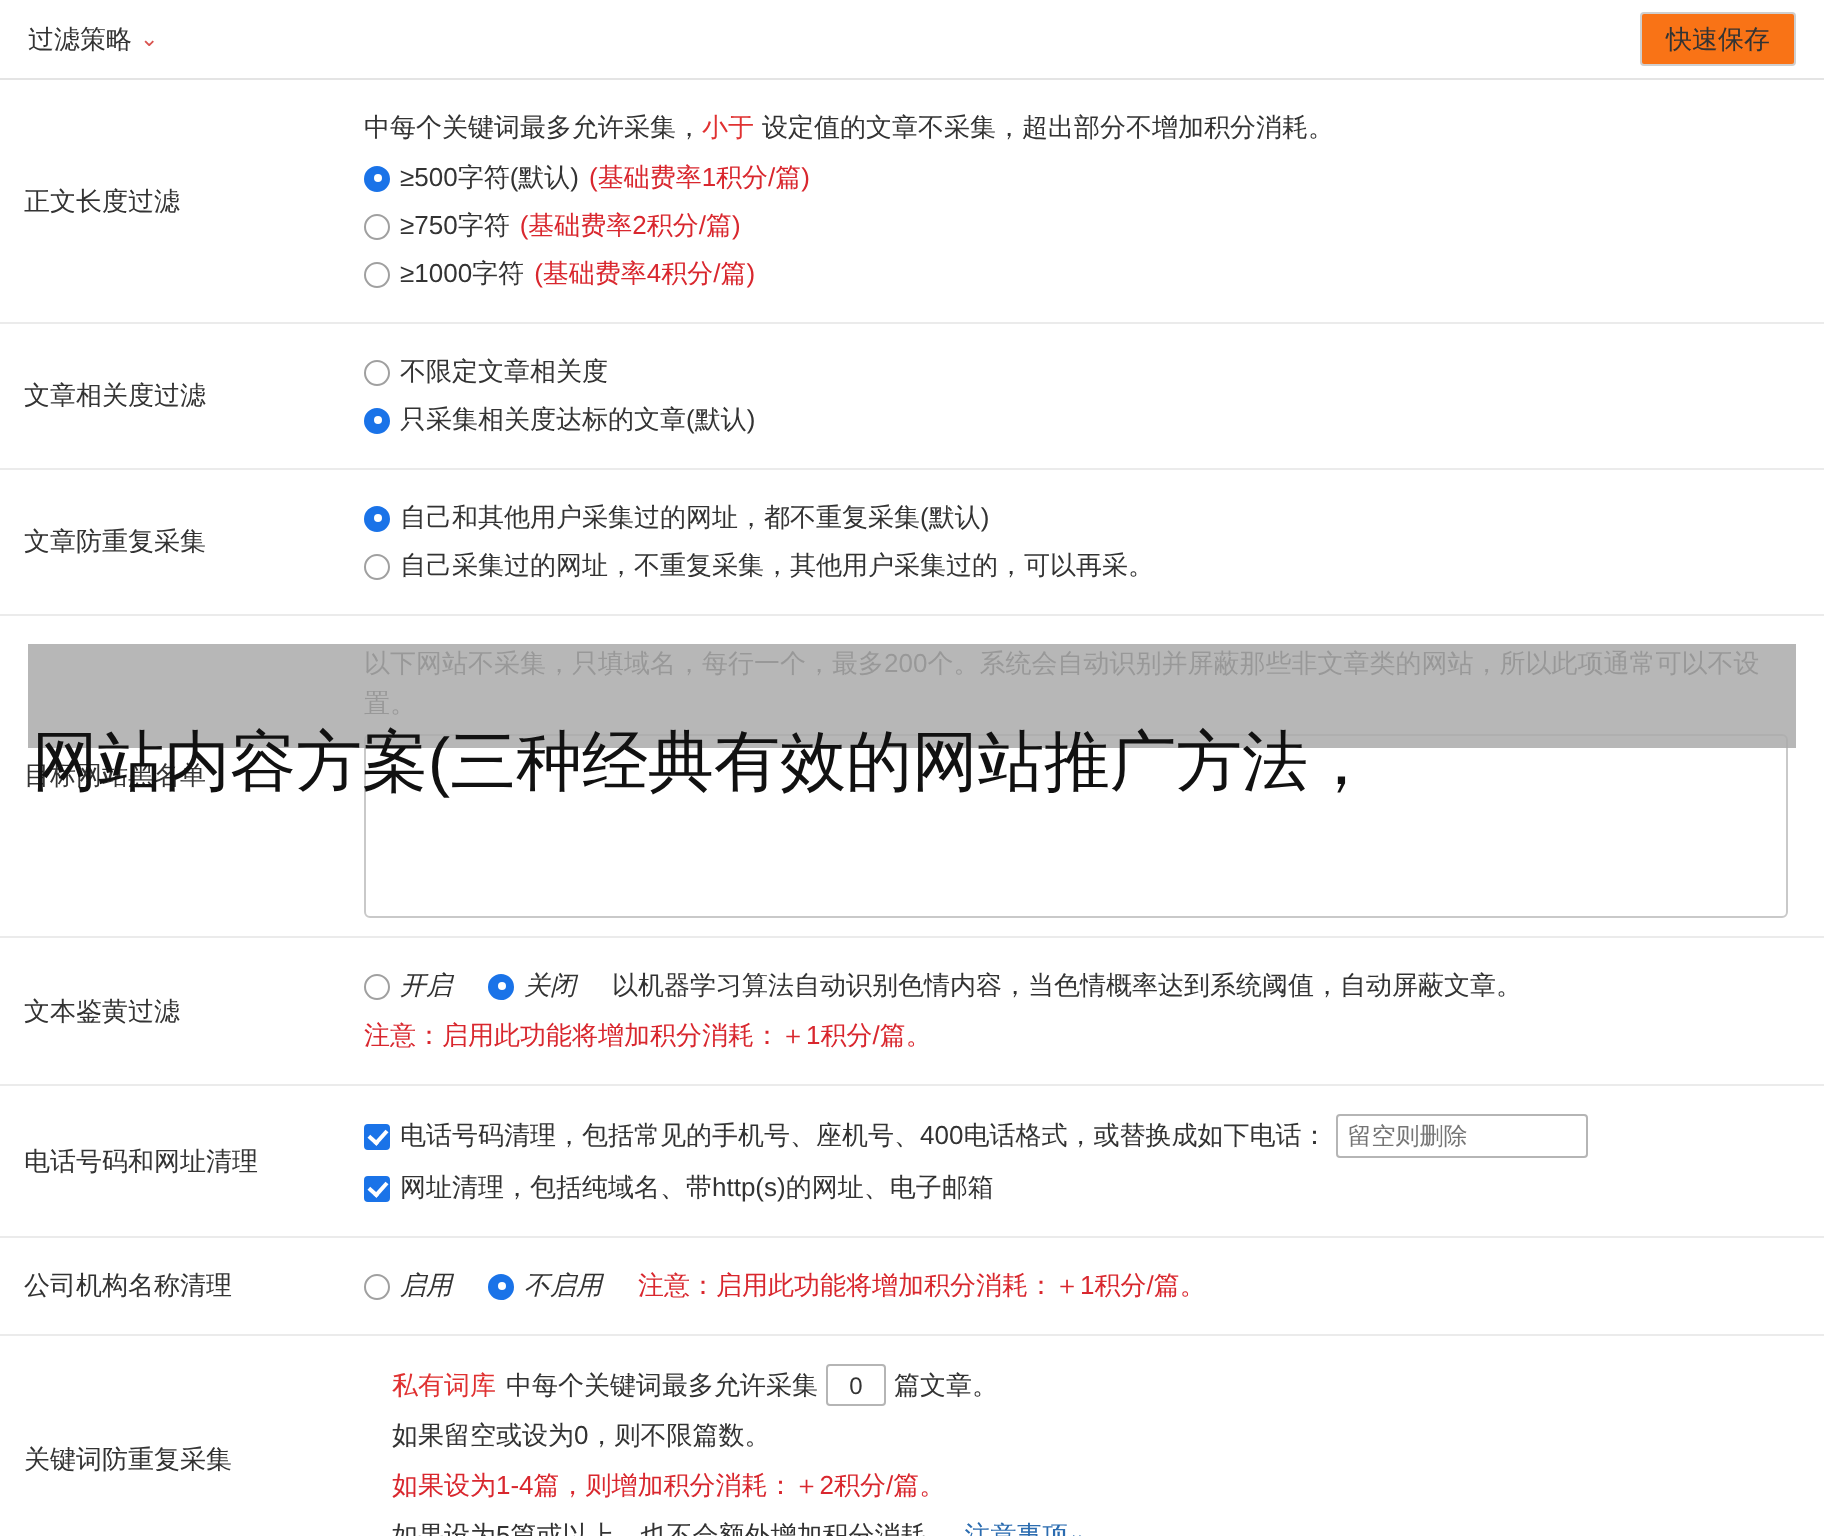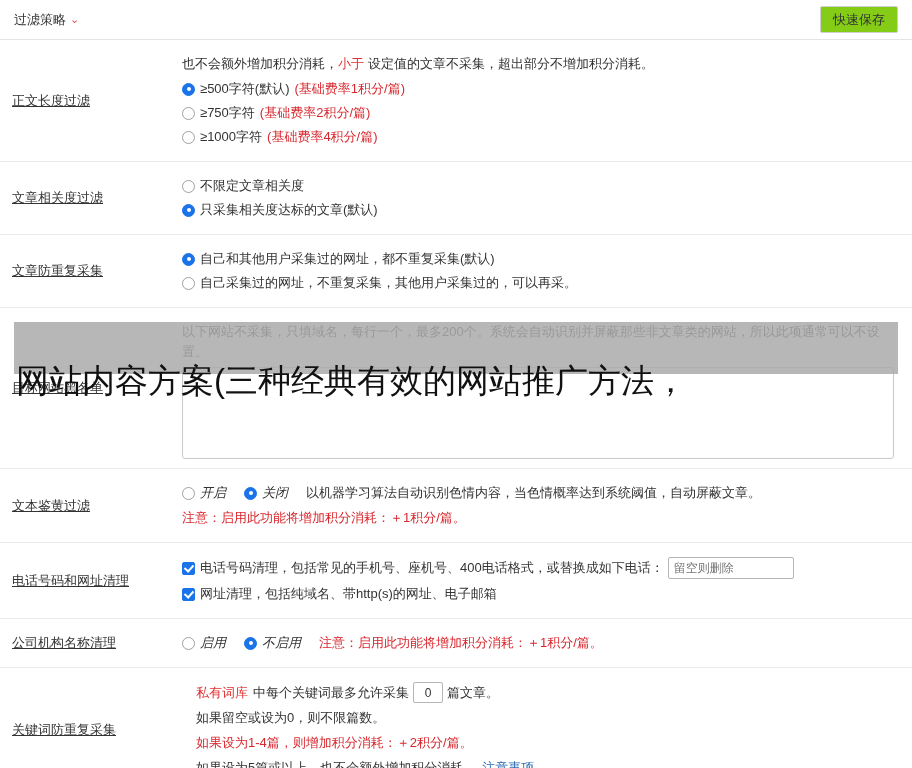--- a/index.html
+++ b/index.html
@@ -24,21 +24,21 @@
     background: #fff;
   }
   .header-caret {
     color: #d9534f;
     font-size: 11px;
     margin-left: 4px;
   }
   .header-spacer { flex: 1; }
   .save-btn {
     border: 1px solid #cfcfcf;
-    background: #84cc16;
+    background: #f97316;
     border-radius: 2px;
     padding: 6px 12px;
     font-size: 13px;
     color: #333;
     cursor: pointer;
     line-height: 1;
   }
 
   
   .row {
@@ -47,21 +47,20 @@
     min-height: 40px;
   }
   .row-label {
     width: 178px;
     flex: 0 0 178px;
     padding: 10px 8px 10px 12px;
     font-size: 13px;
     color: #333;
     display: flex;
     align-items: center;
-    text-decoration: underline;
   }
   .row-body {
     flex: 1;
     padding: 9px 12px 9px 4px;
   }
 
   .line { display: flex; align-items: center; margin: 5px 0; line-height: 20px; }
   .line.block { display: block; }
   .txt { font-size: 13px; color: #333; }
   .red { color: #e03131; }
@@ -187,21 +186,21 @@
     <span>过滤策略</span>
     <span class="header-caret">⌄</span>
     <span class="header-spacer"></span>
     <button class="save-btn">快速保存</button>
   </div>
 
   <div class="row">
     <div class="row-label">正文长度过滤</div>
     <div class="row-body">
       <div class="line">
-        <span class="txt">也不会额外增加积分消耗，</span>
+        <span class="txt">中每个关键词最多允许采集，</span>
         <span class="txt red">小于</span>
         <span class="txt" style="margin-left:4px;">设定值的文章不采集，超出部分不增加积分消耗。</span>
       </div>
       <div class="opt">
         <span class="radio checked"></span>
         <span class="txt">≥500字符(默认)</span>
         <span class="txt red-strong" style="margin-left:5px;">(基础费率1积分/篇)</span>
       </div>
       <div class="opt">
         <span class="radio"></span>

